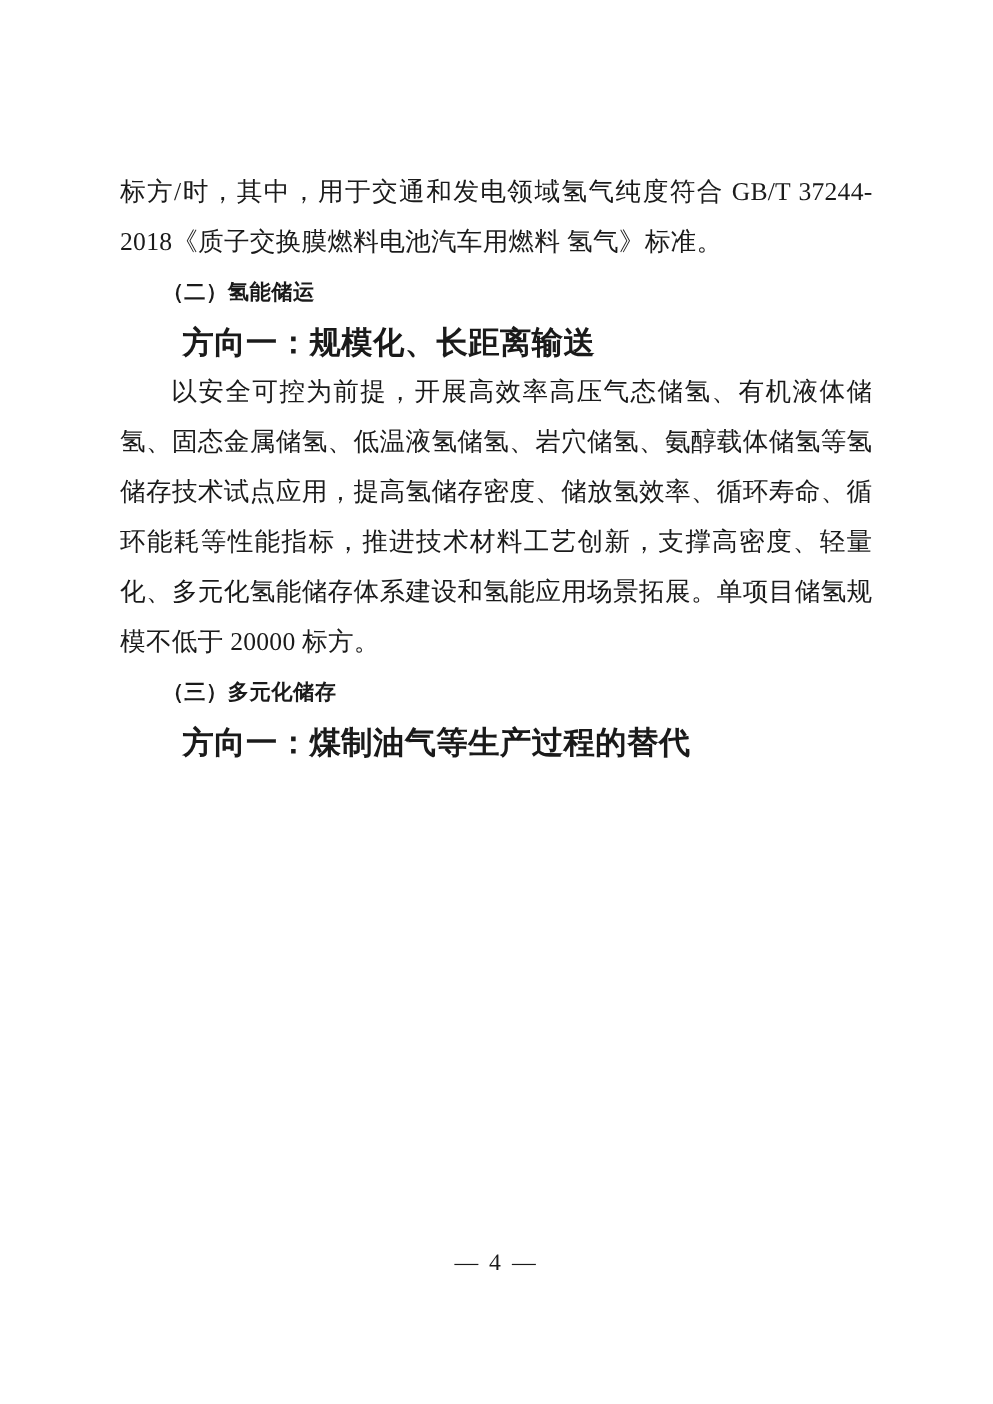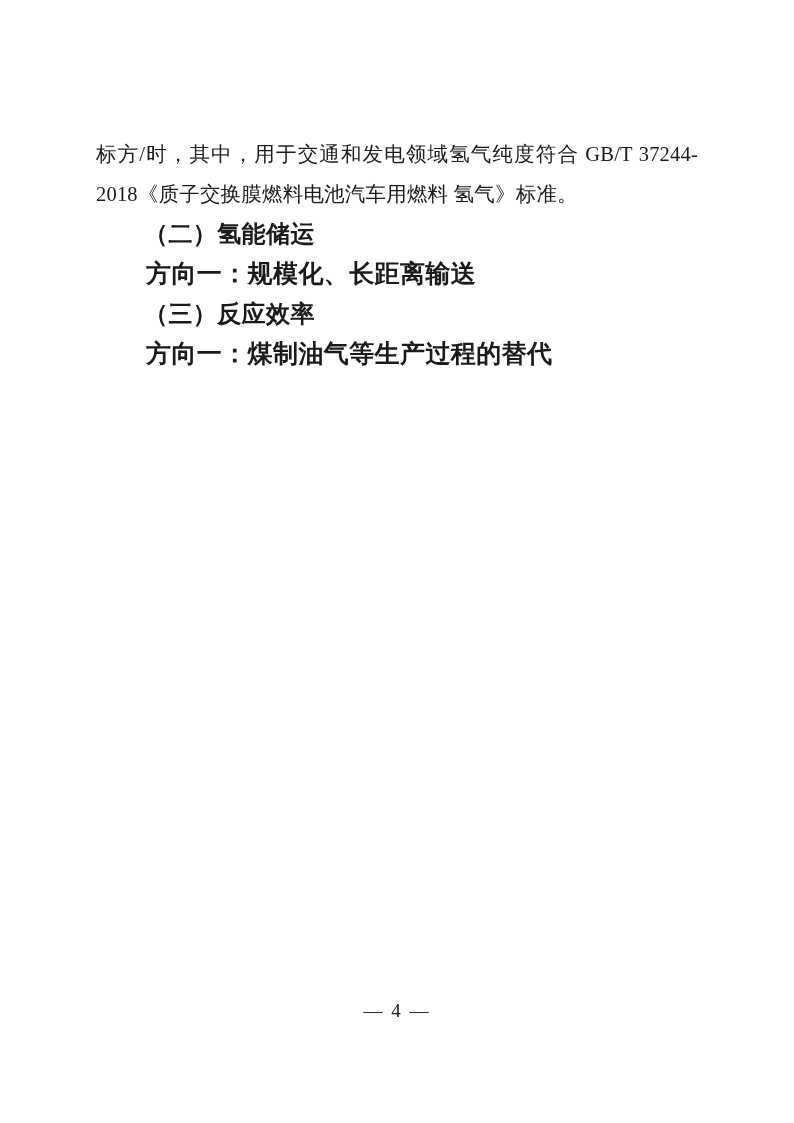--- a/index.html
+++ b/index.html
@@ -38,21 +38,21 @@
   p.cont {
     text-indent: 0;
   }
   p.indent {
     text-indent: 2em;
   }
   p.heading {
     text-indent: 2em;
     font-family: "DejaVu Sans", "Liberation Sans", sans-serif;
     font-weight: bold;
-    font-size: 24px;
+    font-size: 17px;
     letter-spacing: 0.4px;
   }
   p.subheading {
     text-indent: 2em;
     font-family: "DejaVu Sans", "Liberation Sans", sans-serif;
     font-weight: bold;
     font-size: 25px;
     letter-spacing: 0.4px;
   }
   .footer {
@@ -73,21 +73,22 @@
   <div class="doc-body">
 
     <p class="cont">标方/时，其中，用于交通和发电领域氢气纯度符合 GB/T 37244-2018《质子交换膜燃料电池汽车用燃料  氢气》标准。</p>
 
     <p class="heading">（二）氢能储运</p>
 
     <p class="subheading">方向一：规模化、长距离输送</p>
 
 
 
+    <p class="indent">以安全可控为前提，开展高效率高压气态储氢、有机液体储氢、固态金属储氢、低温液氢储氢、岩穴储氢、氨醇载体储氢等氢储存技术试点应用，提高氢储存密度、储放氢效率、循环寿命、循环能耗等性能指标，推进技术材料工艺创新，支撑高密度、轻量化、多元化氢能储存体系建设和氢能应用场景拓展。单项目储氢规模不低于 20000 标方。</p>
 
-    <p class="heading">（三）反应效率</p>
+    <p class="heading">（三）多元化储存</p>
 
     <p class="subheading">方向一：煤制油气等生产过程的替代</p>
 
 
   </div>
   <div class="footer">— 4 —</div>
 </div>
 
 </body></html>

